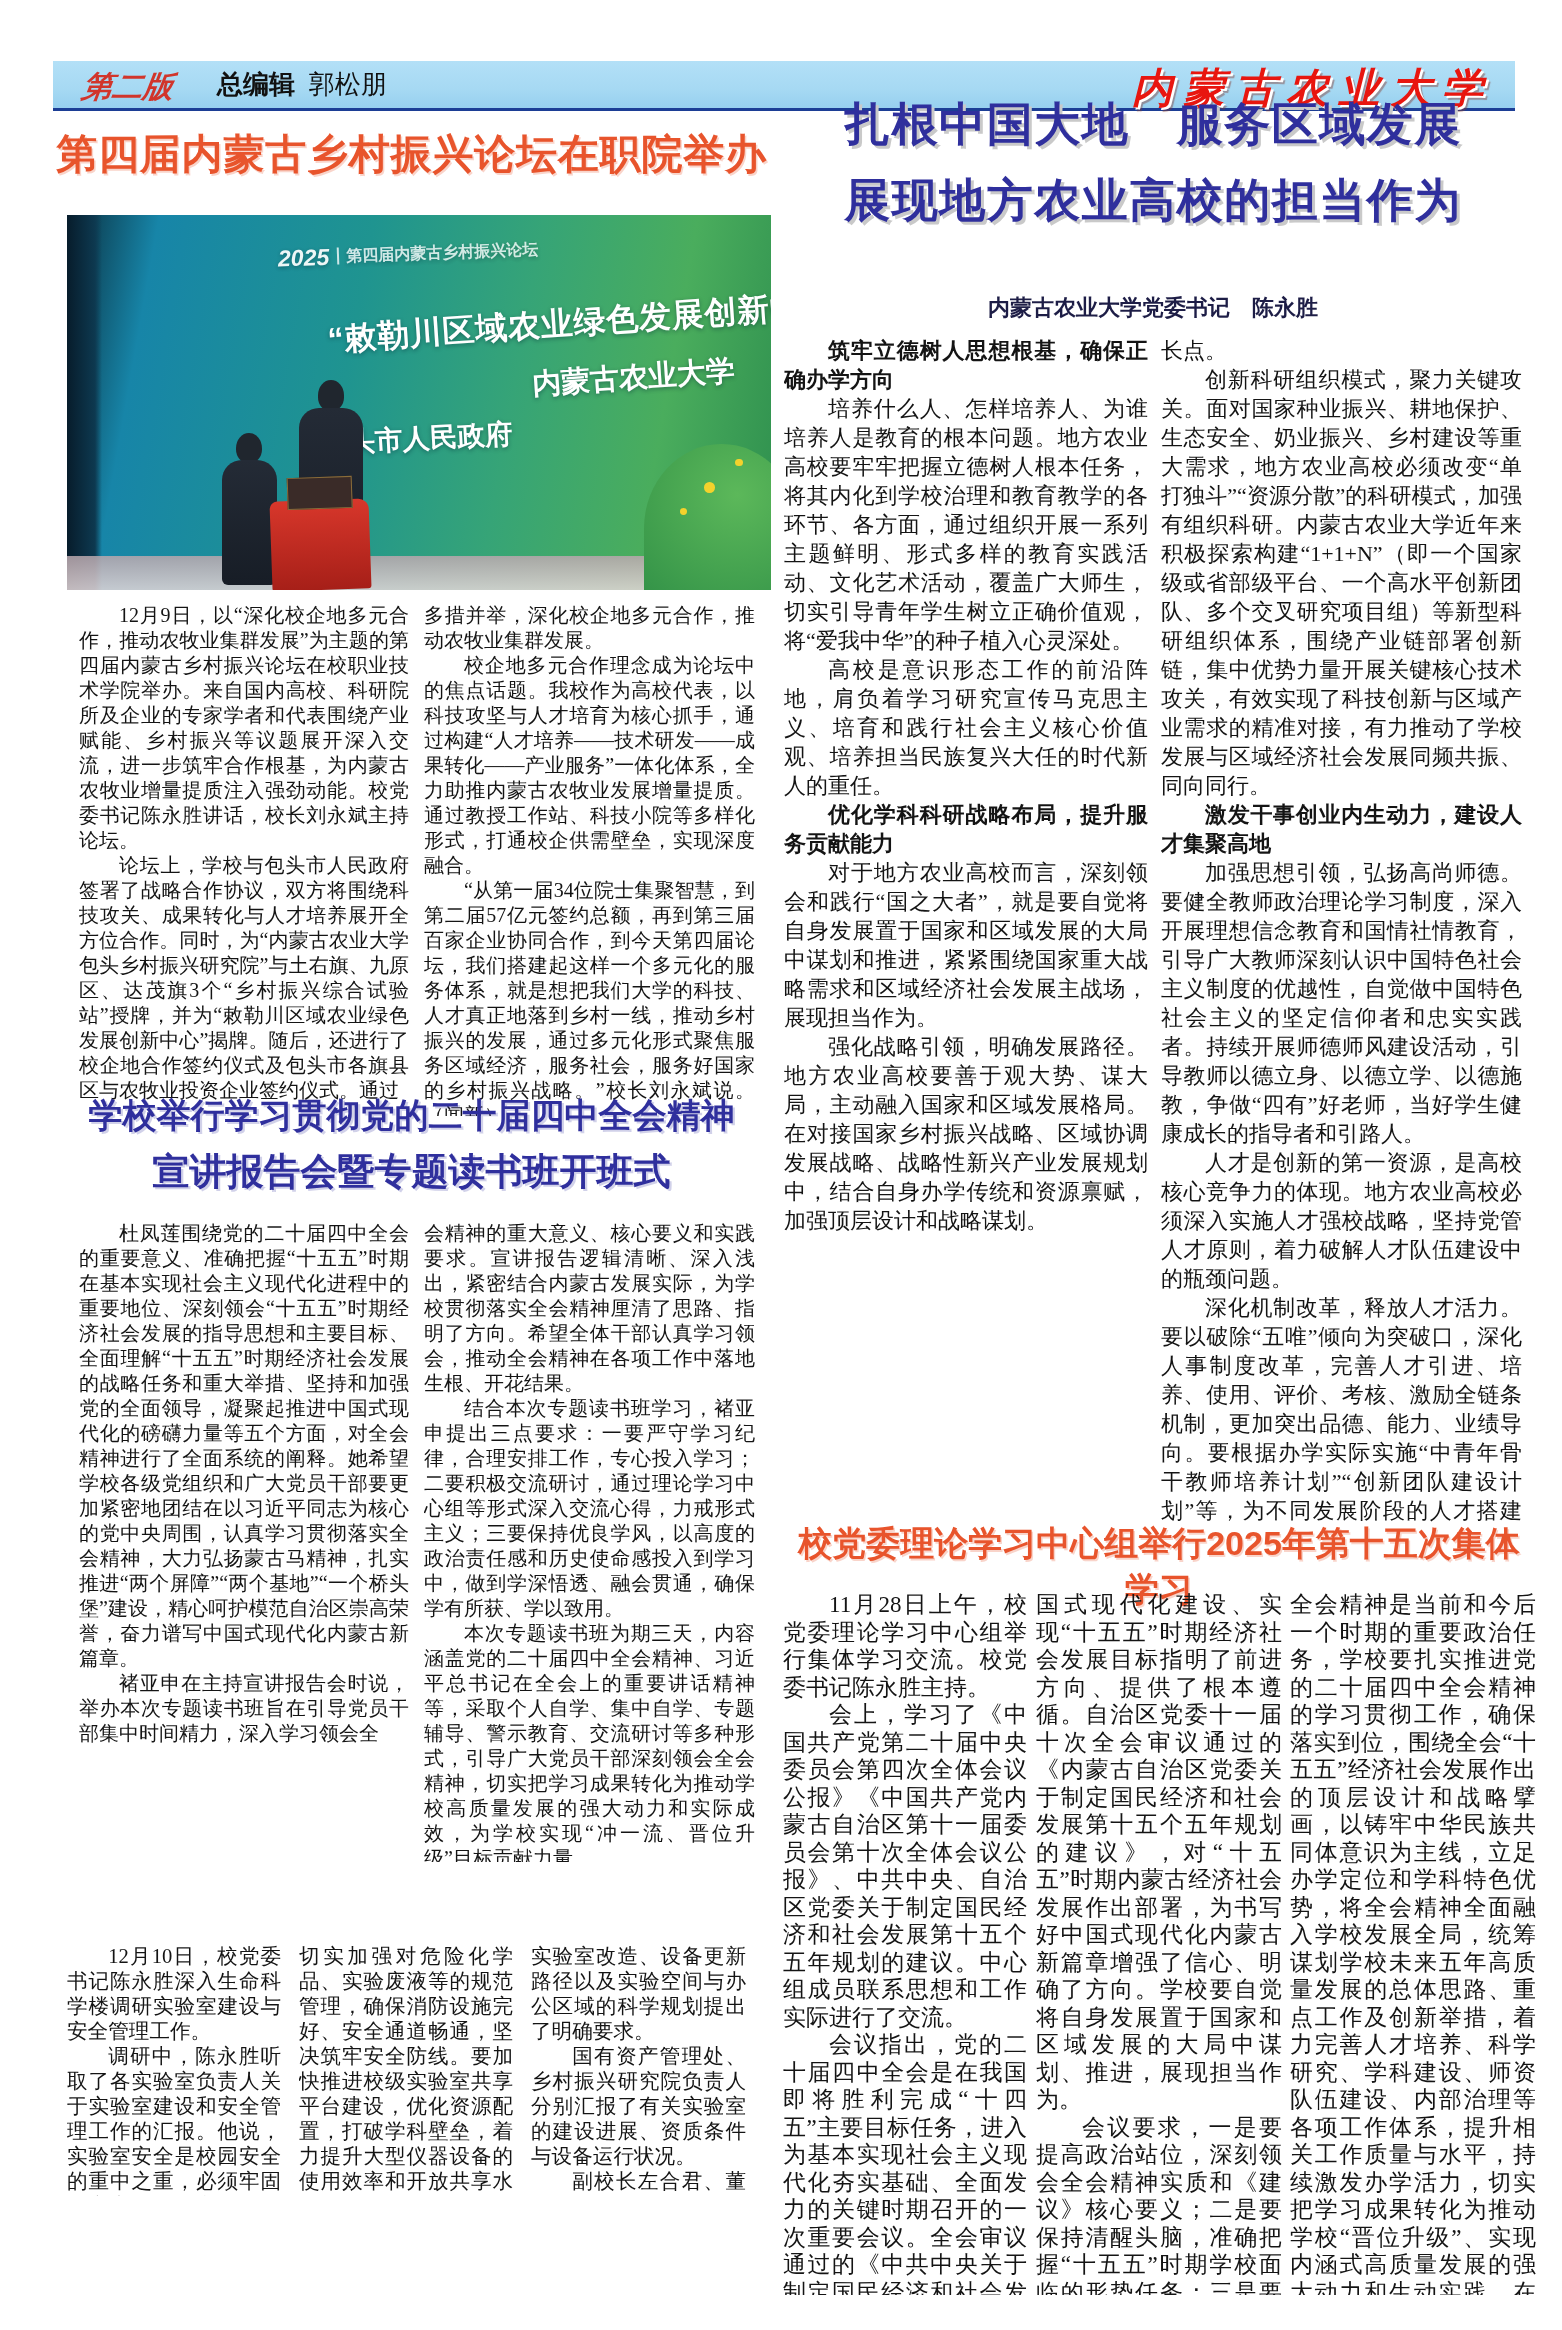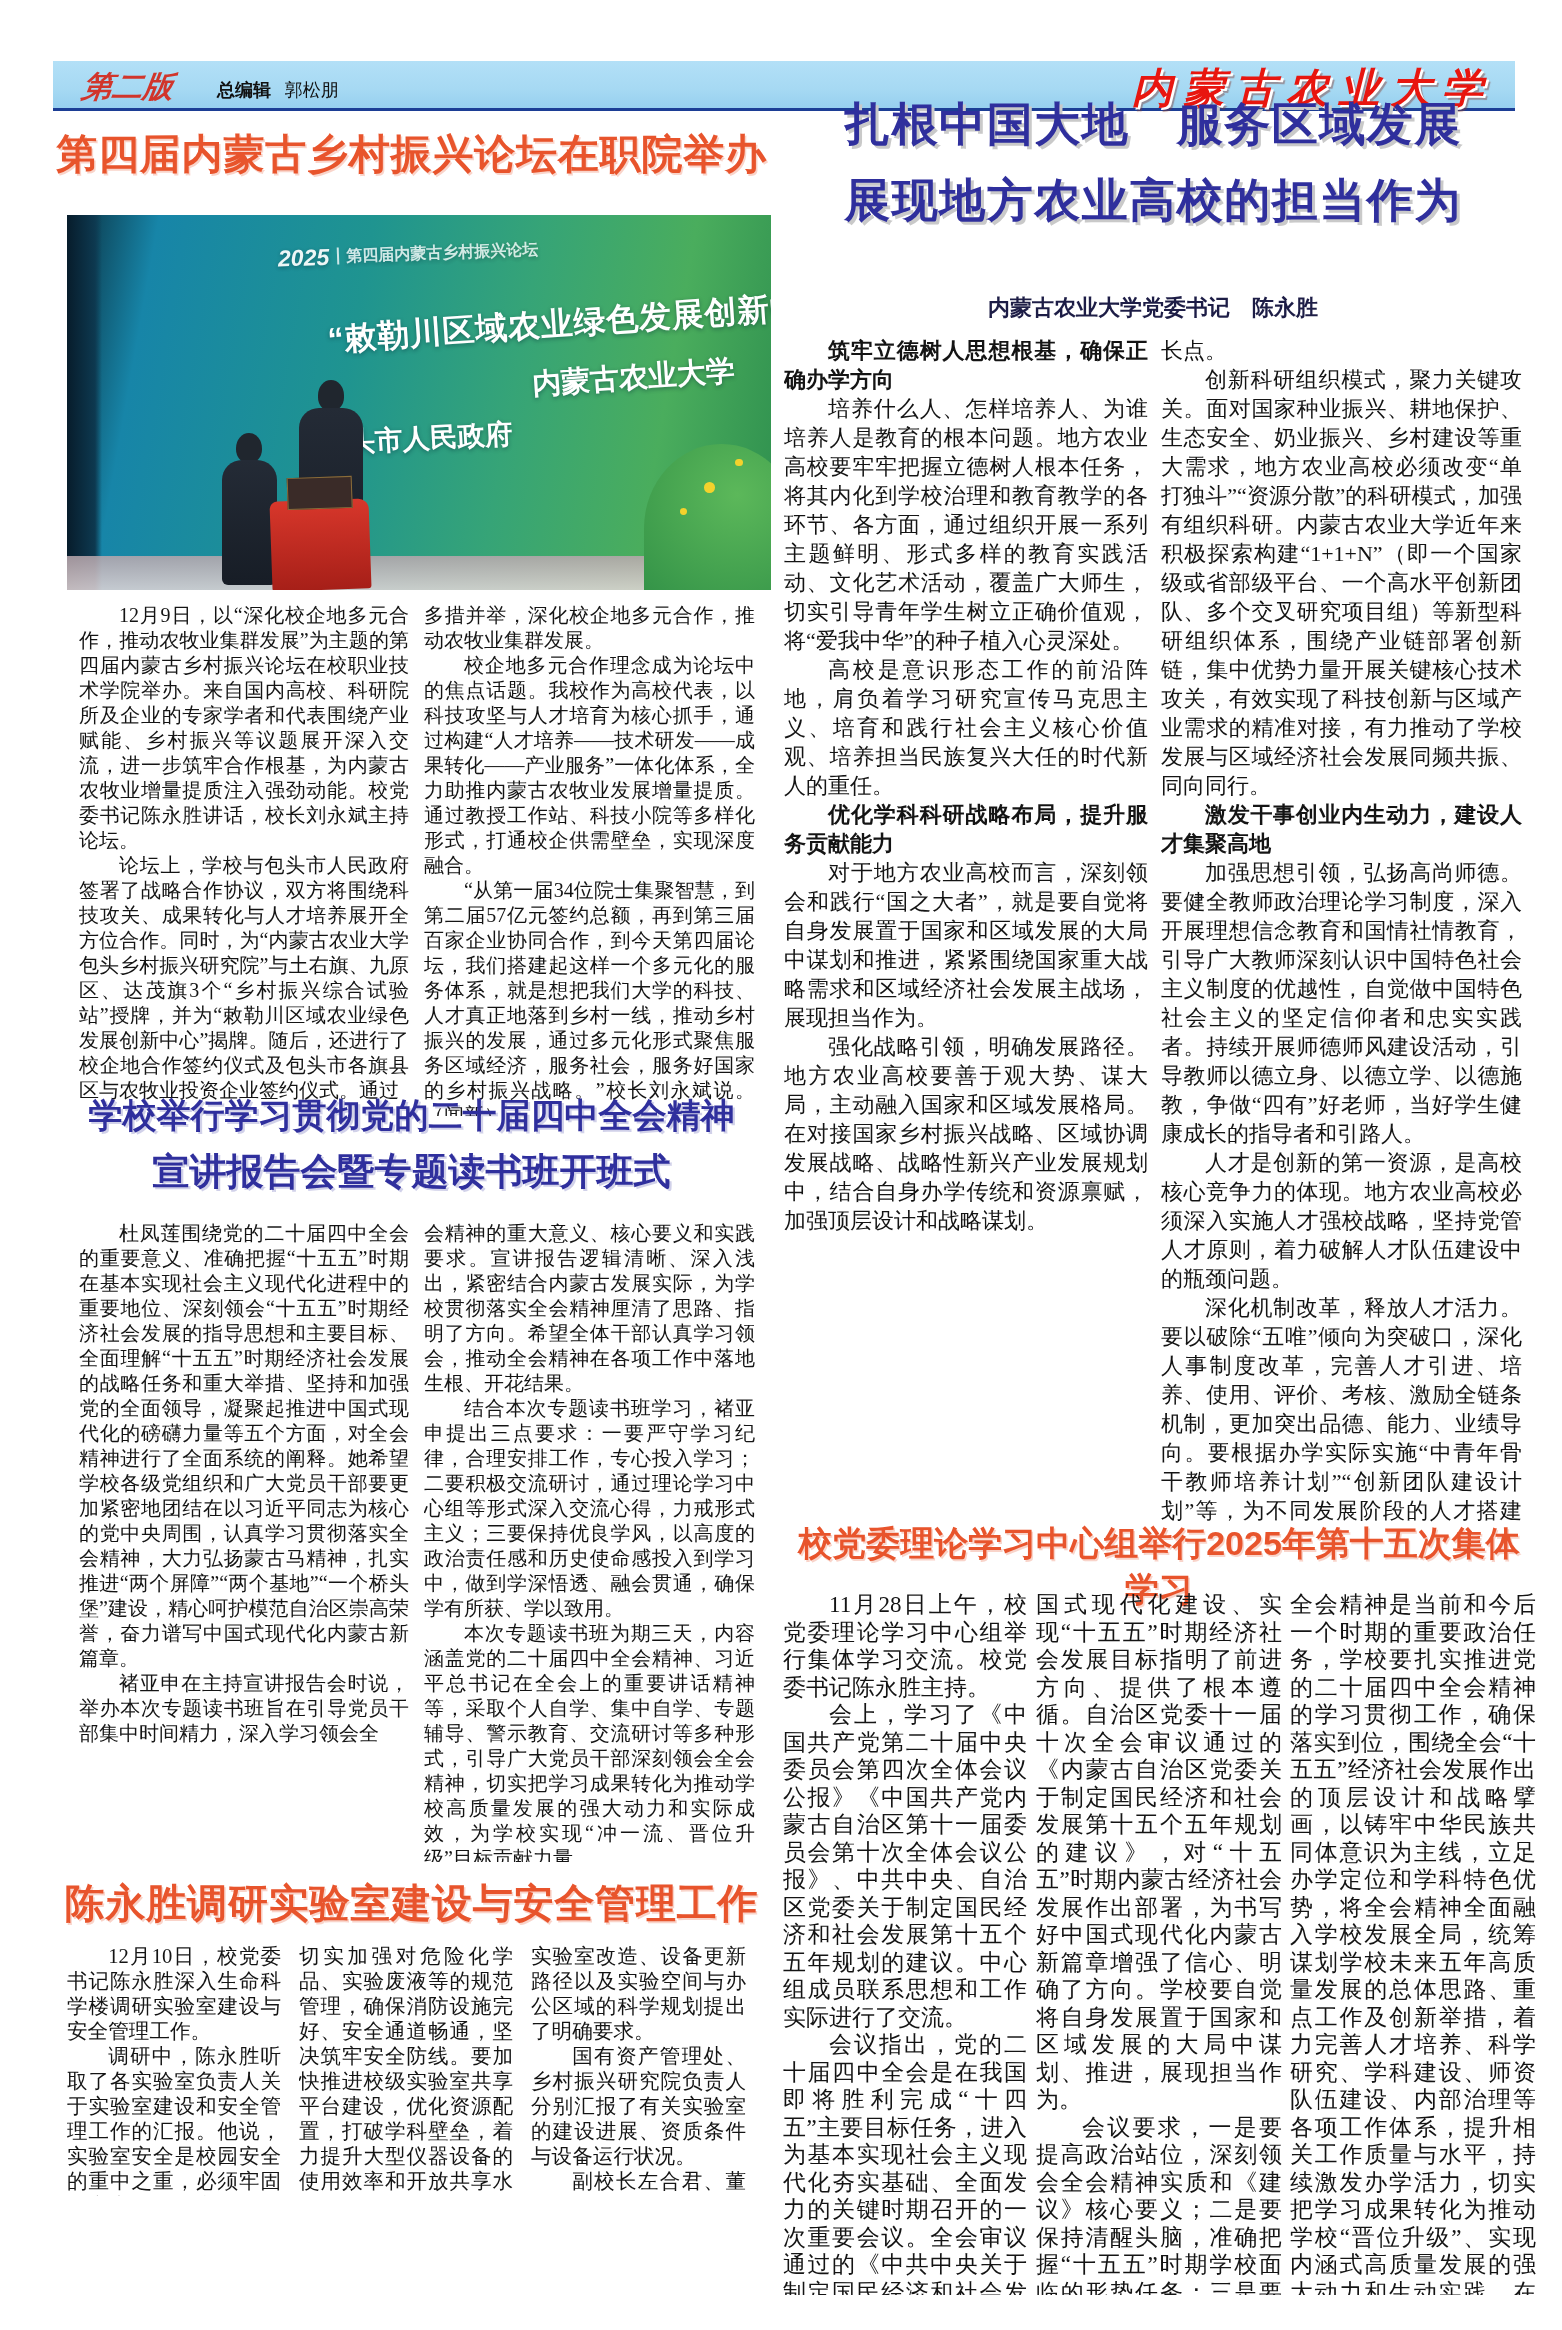--- a/index.html
+++ b/index.html
@@ -6,21 +6,21 @@
   body{width:1563px;height:2330px;position:relative;background:#ffffff;
        font-family:"Liberation Serif","DejaVu Serif",serif;color:#141414;}
   #page{position:absolute;inset:0;overflow:hidden;}
 
   
   .hdr-bar{position:absolute;left:53px;top:61px;width:1462px;height:47px;
            background:linear-gradient(180deg,#b3e0f7 0%,#a6d9f3 60%,#97d0ef 100%);
            border-bottom:3.8px solid #1c3e95;}
   .edition{position:absolute;left:29px;top:6.1px;font-size:30.5px;font-weight:bold;font-style:italic;
            color:#d1352b;transform:skewX(-8deg);}
-  .editor{position:absolute;left:164px;top:17px;font-size:18px;color:#111;}
+  .editor{position:absolute;left:164px;top:6px;font-size:26px;color:#111;}
   .editor b{font-family:"Liberation Sans",sans-serif;font-weight:bold;margin-right:13.7px;}
   .masthead{position:absolute;right:21.4px;top:0px;font-size:41px;font-weight:bold;font-style:italic;
             letter-spacing:10.7px;color:#e8160f;font-family:"Liberation Sans",sans-serif;
             text-shadow:2.3px 2.3px 0 #ffffff,3.8px 3.8px 0.8px rgba(130,60,50,.45);}
 
   
   .headline{position:absolute;text-align:center;font-family:"Liberation Sans",sans-serif;font-weight:bold;}
   .hl-a1{left:53px;top:127px;width:717px;font-size:41px;letter-spacing:0.8px;color:#e8542c;
          text-shadow:1.5px 1.5px 0 rgba(232,84,44,.25);}
   .hl-a2{left:53px;top:1087px;width:717px;color:#2f2f9d;text-shadow:2.3px 2.3px 0 rgba(47,47,157,.22);}
@@ -131,21 +131,20 @@
     <p>杜凤莲围绕党的二十届四中全会的重要意义、准确把握“十五五”时期在基本实现社会主义现代化进程中的重要地位、深刻领会“十五五”时期经济社会发展的指导思想和主要目标、全面理解“十五五”时期经济社会发展的战略任务和重大举措、坚持和加强党的全面领导，凝聚起推进中国式现代化的磅礴力量等五个方面，对全会精神进行了全面系统的阐释。她希望学校各级党组织和广大党员干部要更加紧密地团结在以习近平同志为核心的党中央周围，认真学习贯彻落实全会精神，大力弘扬蒙古马精神，扎实推进“两个屏障”“两个基地”“一个桥头堡”建设，精心呵护模范自治区崇高荣誉，奋力谱写中国式现代化内蒙古新篇章。</p>
     <p>褚亚申在主持宣讲报告会时说，举办本次专题读书班旨在引导党员干部集中时间精力，深入学习领会全</p>
   </div>
   <div class="col body-l" style="left:424px;top:1221px;width:331px;height:641px;">
     <p class="cont">会精神的重大意义、核心要义和实践要求。宣讲报告逻辑清晰、深入浅出，紧密结合内蒙古发展实际，为学校贯彻落实全会精神厘清了思路、指明了方向。希望全体干部认真学习领会，推动全会精神在各项工作中落地生根、开花结果。</p>
     <p>结合本次专题读书班学习，褚亚申提出三点要求：一要严守学习纪律，合理安排工作，专心投入学习；二要积极交流研讨，通过理论学习中心组等形式深入交流心得，力戒形式主义；三要保持优良学风，以高度的政治责任感和历史使命感投入到学习中，做到学深悟透、融会贯通，确保学有所获、学以致用。</p>
     <p>本次专题读书班为期三天，内容涵盖党的二十届四中全会精神、习近平总书记在全会上的重要讲话精神等，采取个人自学、集中自学、专题辅导、警示教育、交流研讨等多种形式，引导广大党员干部深刻领会全会精神，切实把学习成果转化为推动学校高质量发展的强大动力和实际成效，为学校实现“冲一流、晋位升级”目标贡献力量。</p>
 
   </div>
 
-  <div class="headline hl-a3">陈永胜调研实验室建设与安全管理工作</div>
   <div class="col body-a3" style="left:67px;top:1944px;width:214px;height:252px;">
     <p>12月10日，校党委书记陈永胜深入生命科学楼调研实验室建设与安全管理工作。</p>
     <p>调研中，陈永胜听取了各实验室负责人关于实验室建设和安全管理工作的汇报。他说，实验室安全是校园安全的重中之重，必须牢固树立安全红线意识，严格落实安全责任制，</p>
   </div>
   <div class="col body-a3" style="left:299px;top:1944px;width:214px;height:252px;">
     <p class="cont">切实加强对危险化学品、实验废液等的规范管理，确保消防设施完好、安全通道畅通，坚决筑牢安全防线。要加快推进校级实验室共享平台建设，优化资源配置，打破学科壁垒，着力提升大型仪器设备的使用效率和开放共享水平，更好地支撑学校科研与教学工作。他还就加强</p>
   </div>
   <div class="col body-a3" style="left:531px;top:1944px;width:215px;height:252px;">
     <p class="cont">实验室改造、设备更新路径以及实验空间与办公区域的科学规划提出了明确要求。</p>
     <p>国有资产管理处、乡村振兴研究院负责人分别汇报了有关实验室的建设进展、资质条件与设备运行状况。</p>

